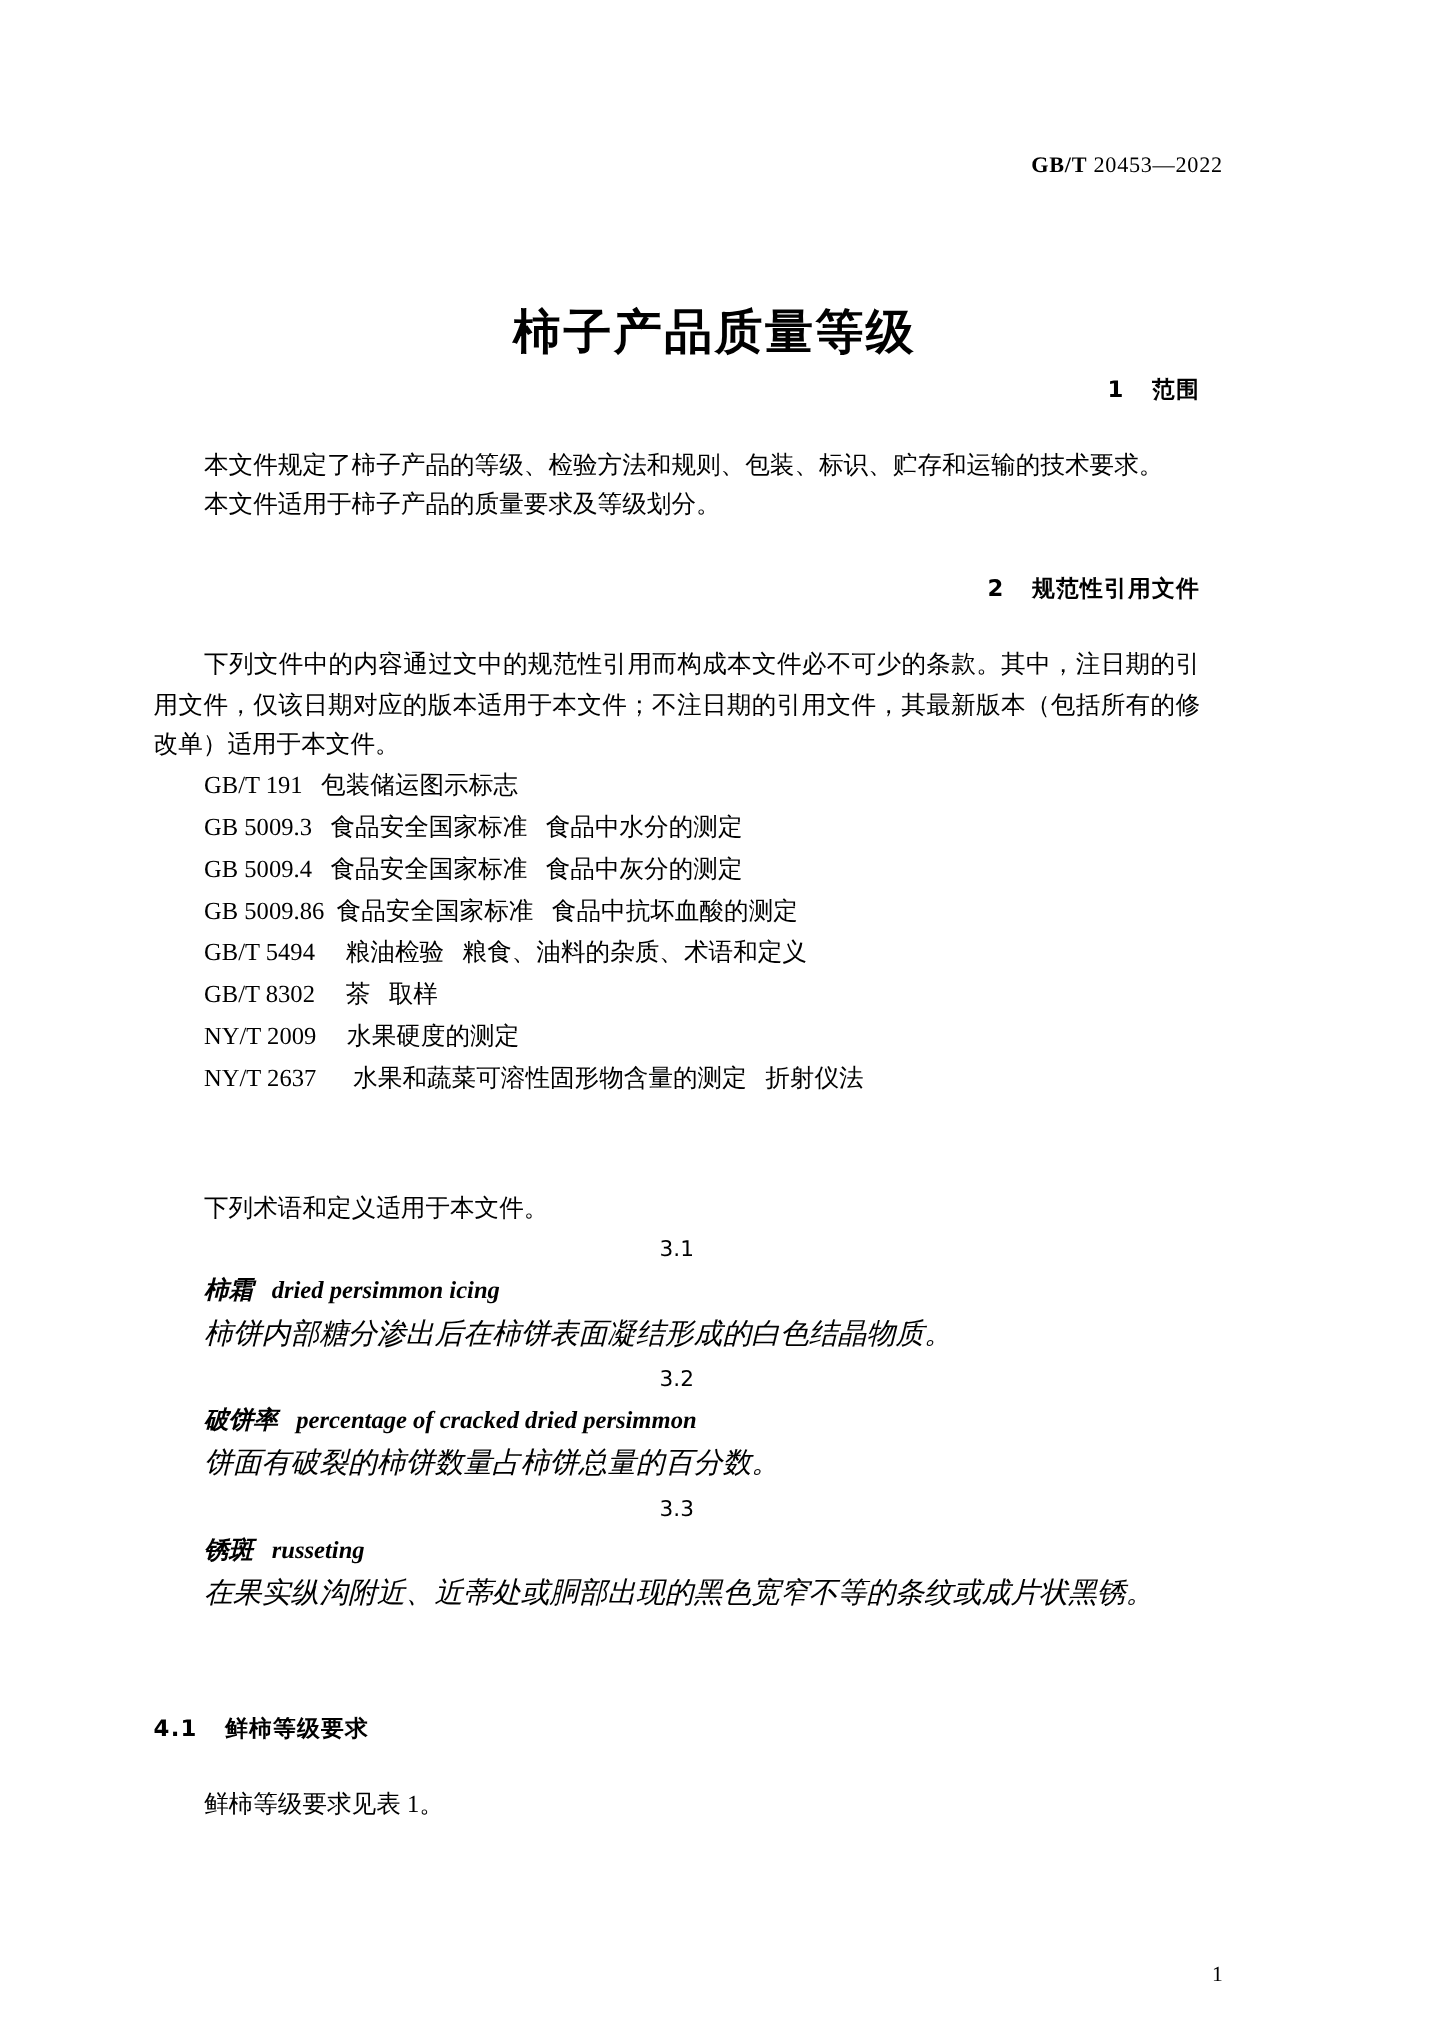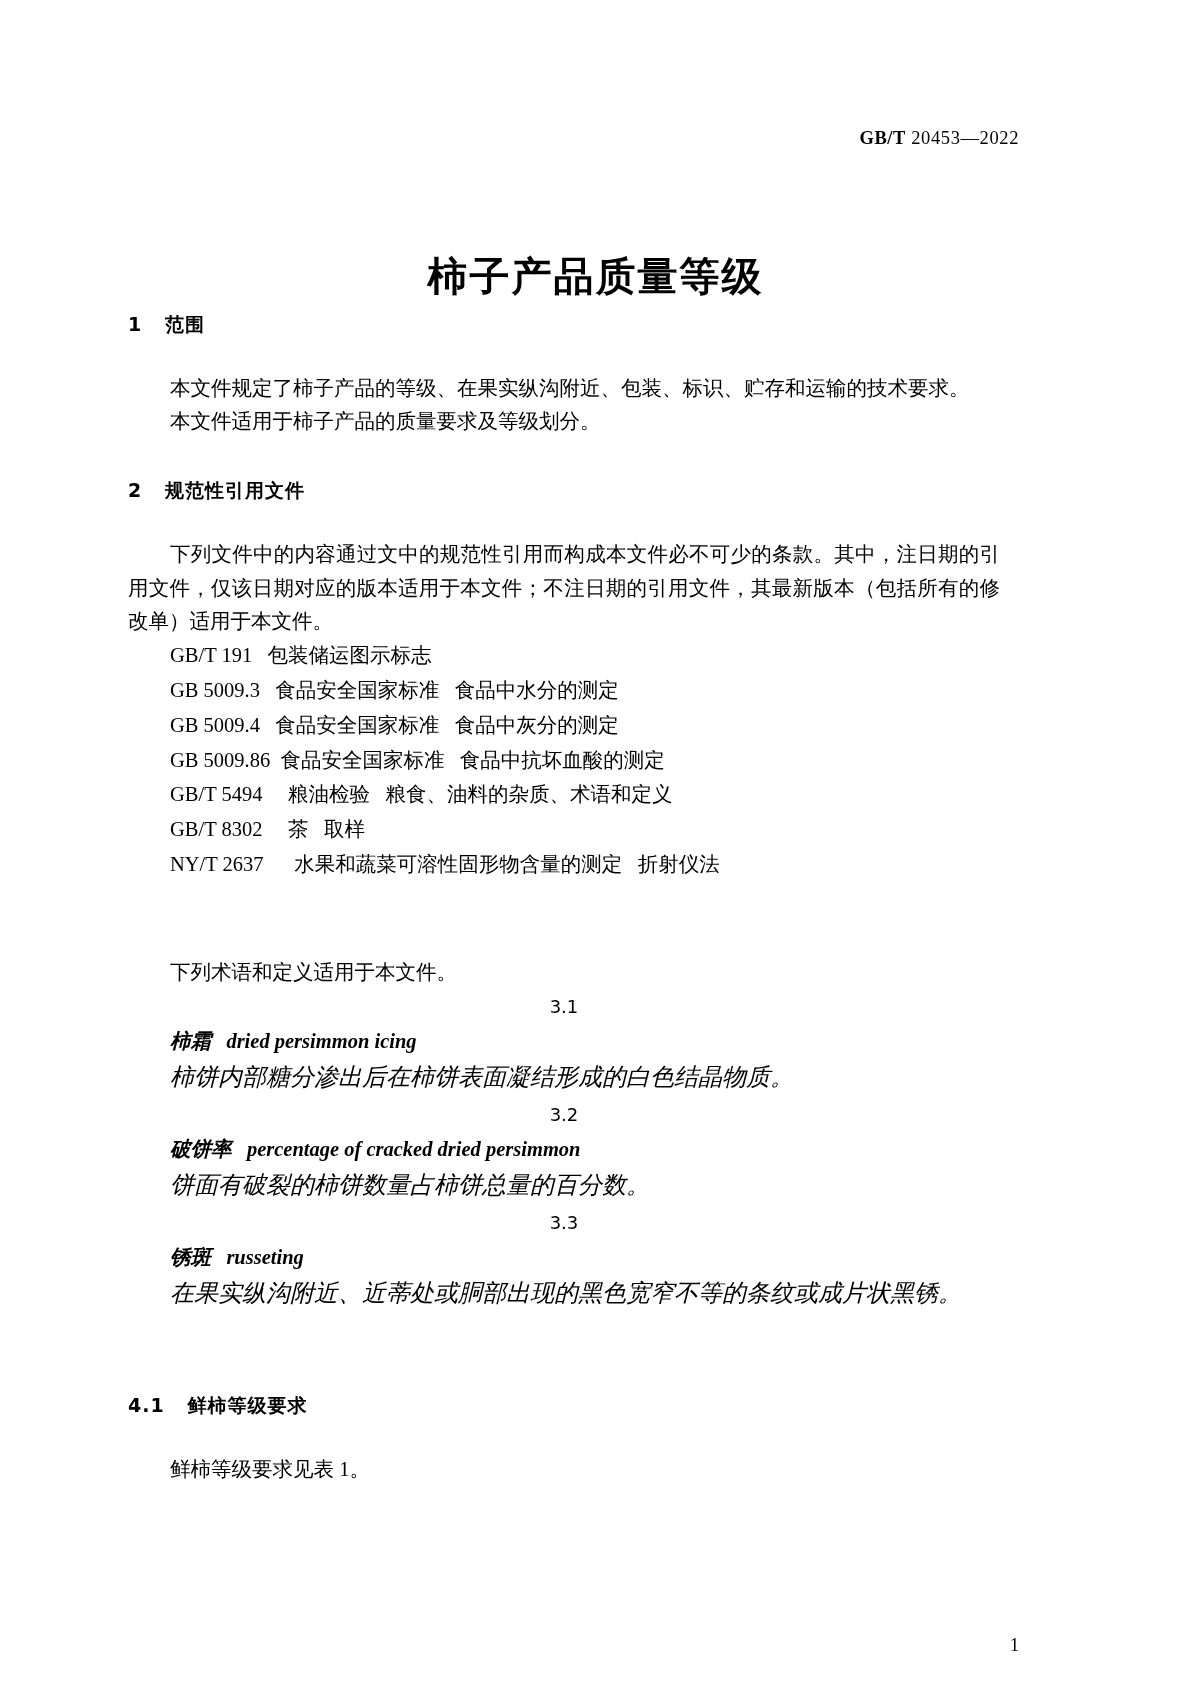--- a/index.html
+++ b/index.html
@@ -65,20 +65,21 @@
 
   
   .clause-h1 {
     font-family: "DejaVu Sans", "Liberation Sans", sans-serif;
     font-size: 19px;
     font-weight: bold;
     letter-spacing: 1px;
     margin: 0;
     padding: 0;
     white-space: pre;
+    text-align: right;
   }
   .clause-h2 {
     font-family: "DejaVu Sans", "Liberation Sans", sans-serif;
     font-size: 19px;
     font-weight: bold;
     letter-spacing: 1px;
     margin: 0;
     padding: 0;
     white-space: pre;
   }
@@ -172,36 +173,37 @@
       <span class="gb">GB/T</span><span>&nbsp;</span><span>20453—2022</span>
     </div>
   </div>
 
   <h1 class="doc-title">柿子产品质量等级</h1>
 
   <div class="content">
 
     <div class="clause-h1">1   范围</div>
     <div class="gap-lg"></div>
-    <p class="para indent">本文件规定了柿子产品的等级、在果实纵沟附近、包装、标识、贮存和运输的技术要求。</p>
+    <p class="para indent">本文件规定了柿子产品的等级、检验方法和规则、包装、标识、贮存和运输的技术要求。</p>
     <p class="para hang">本文件适用于柿子产品的质量要求及等级划分。</p>
 
     <div class="gap-xl"></div>
 
     <div class="clause-h1">2   规范性引用文件</div>
     <div class="gap-lg"></div>
     <p class="para indent">下列文件中的内容通过文中的规范性引用而构成本文件必不可少的条款。其中，注日期的引用文件，仅该日期对应的版本适用于本文件；不注日期的引用文件，其最新版本（包括所有的修改单）适用于本文件。</p>
 
     <ul class="ref-list">
       <li class="ref-item"><span class="ref-code">GB/T 191</span><span>&nbsp;&nbsp;&nbsp;</span><span>包装储运图示标志</span></li>
       <li class="ref-item"><span class="ref-code">GB 5009.3</span><span>&nbsp;&nbsp;&nbsp;</span><span>食品安全国家标准   食品中水分的测定</span></li>
       <li class="ref-item"><span class="ref-code">GB 5009.4</span><span>&nbsp;&nbsp;&nbsp;</span><span>食品安全国家标准   食品中灰分的测定</span></li>
       <li class="ref-item"><span class="ref-code">GB 5009.86</span><span>&nbsp;&nbsp;</span><span>食品安全国家标准   食品中抗坏血酸的测定</span></li>
       <li class="ref-item"><span class="ref-code">GB/T 5494</span><span>&nbsp;&nbsp;&nbsp;&nbsp;&nbsp;</span><span>粮油检验   粮食、油料的杂质、术语和定义</span></li>
       <li class="ref-item"><span class="ref-code">GB/T 8302</span><span>&nbsp;&nbsp;&nbsp;&nbsp;&nbsp;</span><span>茶   取样</span></li>
+      <li class="ref-item"><span class="ref-code">NY/T 2009</span><span>&nbsp;&nbsp;&nbsp;&nbsp;&nbsp;</span><span>水果硬度的测定</span></li>
       <li class="ref-item"><span class="ref-code">NY/T 2637</span><span>&nbsp;&nbsp;&nbsp;&nbsp;&nbsp;&nbsp;</span><span>水果和蔬菜可溶性固形物含量的测定   折射仪法</span></li>
     </ul>
 
     <div class="gap-xl"></div>
 
     <div class="gap-lg"></div>
     <p class="para indent">下列术语和定义适用于本文件。</p>
 
     <div class="term-no">3.1</div>
     <div class="term-block">

